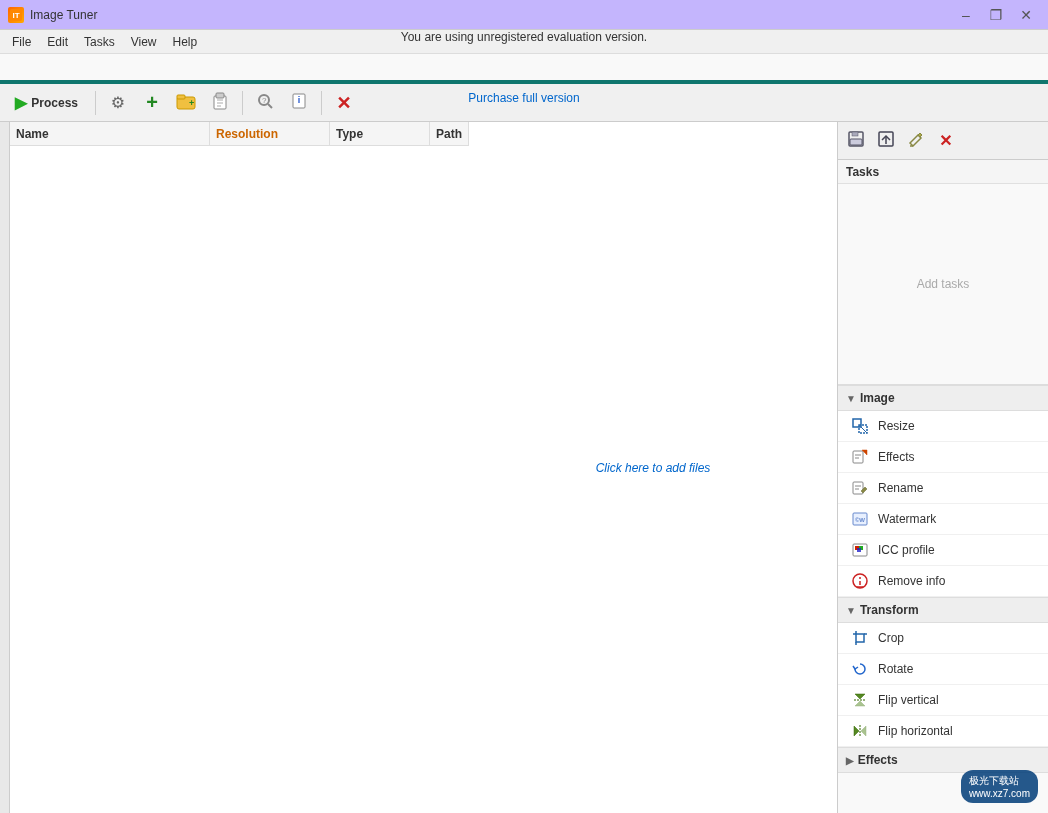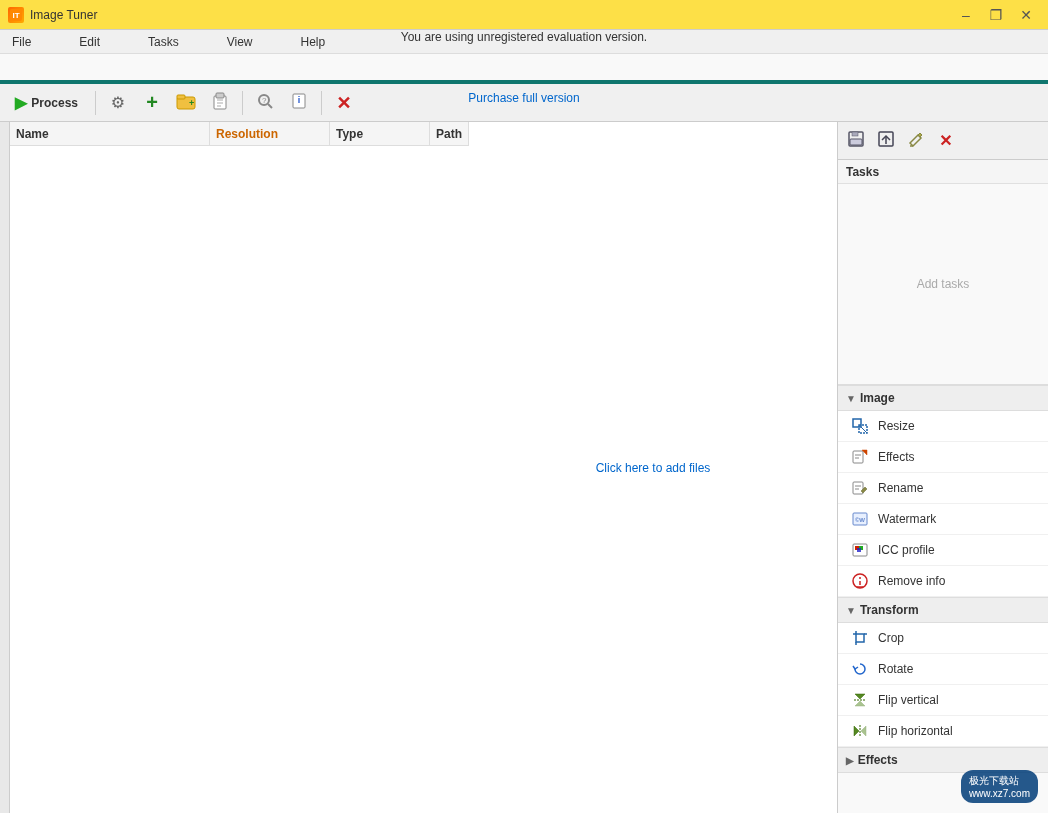--- a/index.html
+++ b/index.html
@@ -1,20 +1,20 @@
 <!DOCTYPE html>
 <html><head>
   <meta charset="utf-8">
   <style>
     * { box-sizing: border-box; margin: 0; padding: 0; }
     body { font-family: 'Segoe UI', Tahoma, Geneva, Verdana, sans-serif; font-size: 12px; background: #f0f0f0; width: 1048px; height: 813px; overflow: hidden; }
     
     
     .title-bar {
-      background: #fde047;
+      background: #c4b5fd;
       height: 30px;
       display: flex;
       align-items: center;
       padding: 0 8px;
       border-bottom: 1px solid #ccc;
     }
     .title-bar-icon {
       width: 16px; height: 16px;
       background: linear-gradient(135deg, #ff6600, #ffaa00);
       border-radius: 2px;
@@ -41,21 +41,20 @@
     }
 
     
     .menu-bar {
       background: #f0f0f0;
       height: 24px;
       display: flex;
       align-items: center;
       padding: 0 4px;
       border-bottom: 1px solid #ddd;
-      gap: 32px;
     }
     .menu-item {
       padding: 2px 8px;
       cursor: pointer;
       font-size: 12px;
       color: #333;
       height: 22px;
       display: flex; align-items: center;
     }
 
@@ -151,20 +150,21 @@
     .col-resolution { width: 120px; color: #cc6600; }
     .col-type { width: 100px; }
     .col-path { flex: 1; }
 
     .file-list-body {
       flex: 1;
       display: flex;
       align-items: center;
       justify-content: center;
       position: relative;
+      font-style: italic;
     }
     .add-files-link {
       color: #0066cc;
       text-decoration: none;
       font-size: 12px;
       cursor: pointer;
     }
 
     
     .right-panel {

